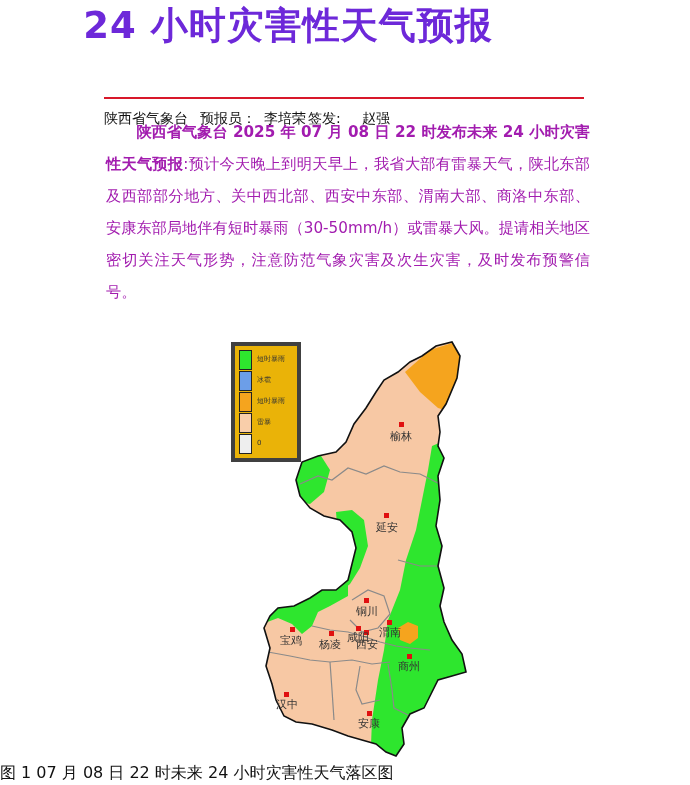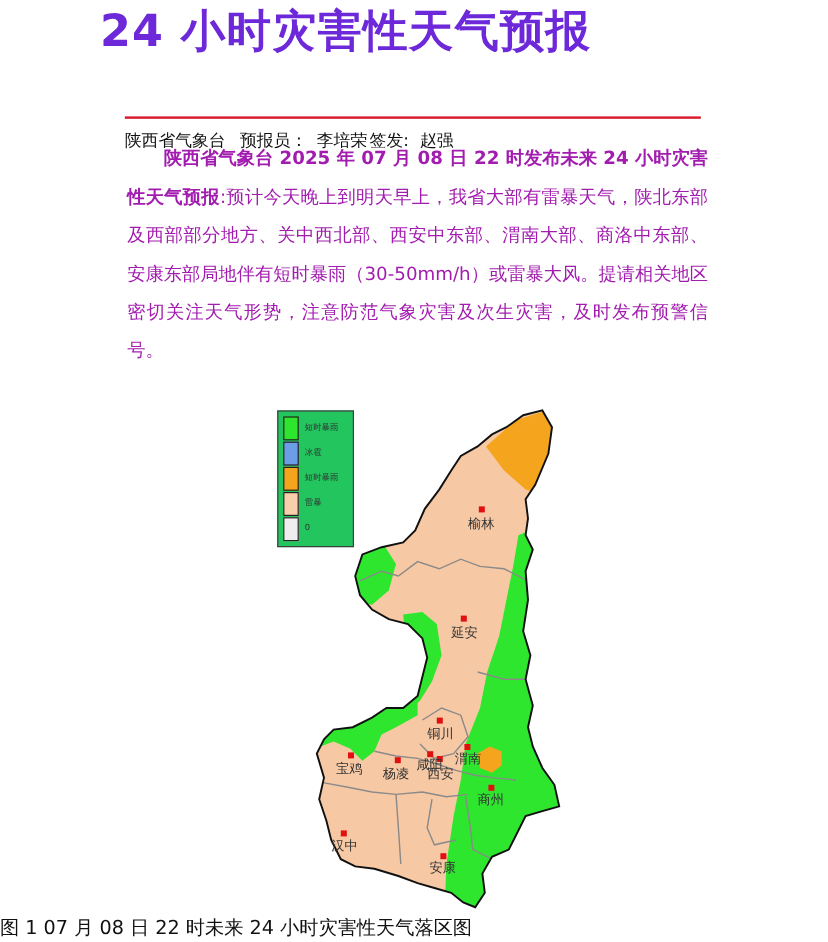--- a/index.html
+++ b/index.html
@@ -9,39 +9,39 @@
              color: #6d28d9; font-size: 37px; font-weight: bold; letter-spacing: 1px; line-height: 44px; }
     .meta { position: absolute; left: 104px; top: 76px; width: 476px; height: 20px;
             font-size: 14px; line-height: 20px; color: #111; white-space: pre; margin-top: 32px; }
     .meta span { position: absolute; top: 0; }
     .meta-rule { position: absolute; left: 104px; top: 97px; width: 480px; height: 2px; background: #d8182a; }
     .body-text { position: absolute; left: 106px; top: 116px; width: 484px;
                  font-size: 15.2px; line-height: 32px; color: #a21caf; text-align: justify; }
     .body-text p { margin: 0; text-indent: 2em; }
     .body-text b { font-weight: bold; }
     .legend { position: absolute; left: 231px; top: 342px; width: 62px; height: 112px;
-              background: #22c55e; border: 1px solid #404040; }
+              background: #eab308; border: 4px solid #404040; }
     .legend-item { position: absolute; left: 4px; width: 56px; height: 20px; }
     .legend-swatch { position: absolute; left: 0; top: 0; width: 13px; height: 20px; border: 1px solid #222; box-sizing: border-box; }
     .legend-label { position: absolute; left: 18px; top: 4px; font-size: 7px; line-height: 10px; color: #333; white-space: nowrap; }
     .caption { position: absolute; left: 0; top: 764px; width: 690px; 
                font-size: 16px; line-height: 18px; color: #111; }
     svg text { font-family: "DejaVu Sans", sans-serif; }
   </style>
 </head>
 <body>
 
 <div class="title">24 小时灾害性天气预报</div>
 
 <div class="meta">
   <span style="left:0">陕西省气象台</span>
   <span style="left:96px">预报员：</span>
   <span style="left:160px">李培荣</span>
   <span style="left:204px">签发:</span>
-  <span style="left:246px">赵强</span>
+  <span style="left:258px">赵强</span>
 </div>
 <div class="meta-rule"></div>
 
 <div class="body-text">
   <p><b>陕西省气象台 2025 年 07 月 08 日 22 时发布未来 24 小时灾害性天气预报</b><span>:预计今天晚上到明天早上，我省大部有雷暴天气，陕北东部及西部部分地方、关中西北部、西安中东部、渭南大部、商洛中东部、安康东部局地伴有短时暴雨（30-50mm/h）或雷暴大风。提请相关地区密切关注天气形势，注意防范气象灾害及次生灾害，及时发布预警信号。</span></p>
 </div>
 
 <div class="legend">
   <div class="legend-item" style="top:4px">
     <div class="legend-swatch" style="background:#2ee62e"></div>

